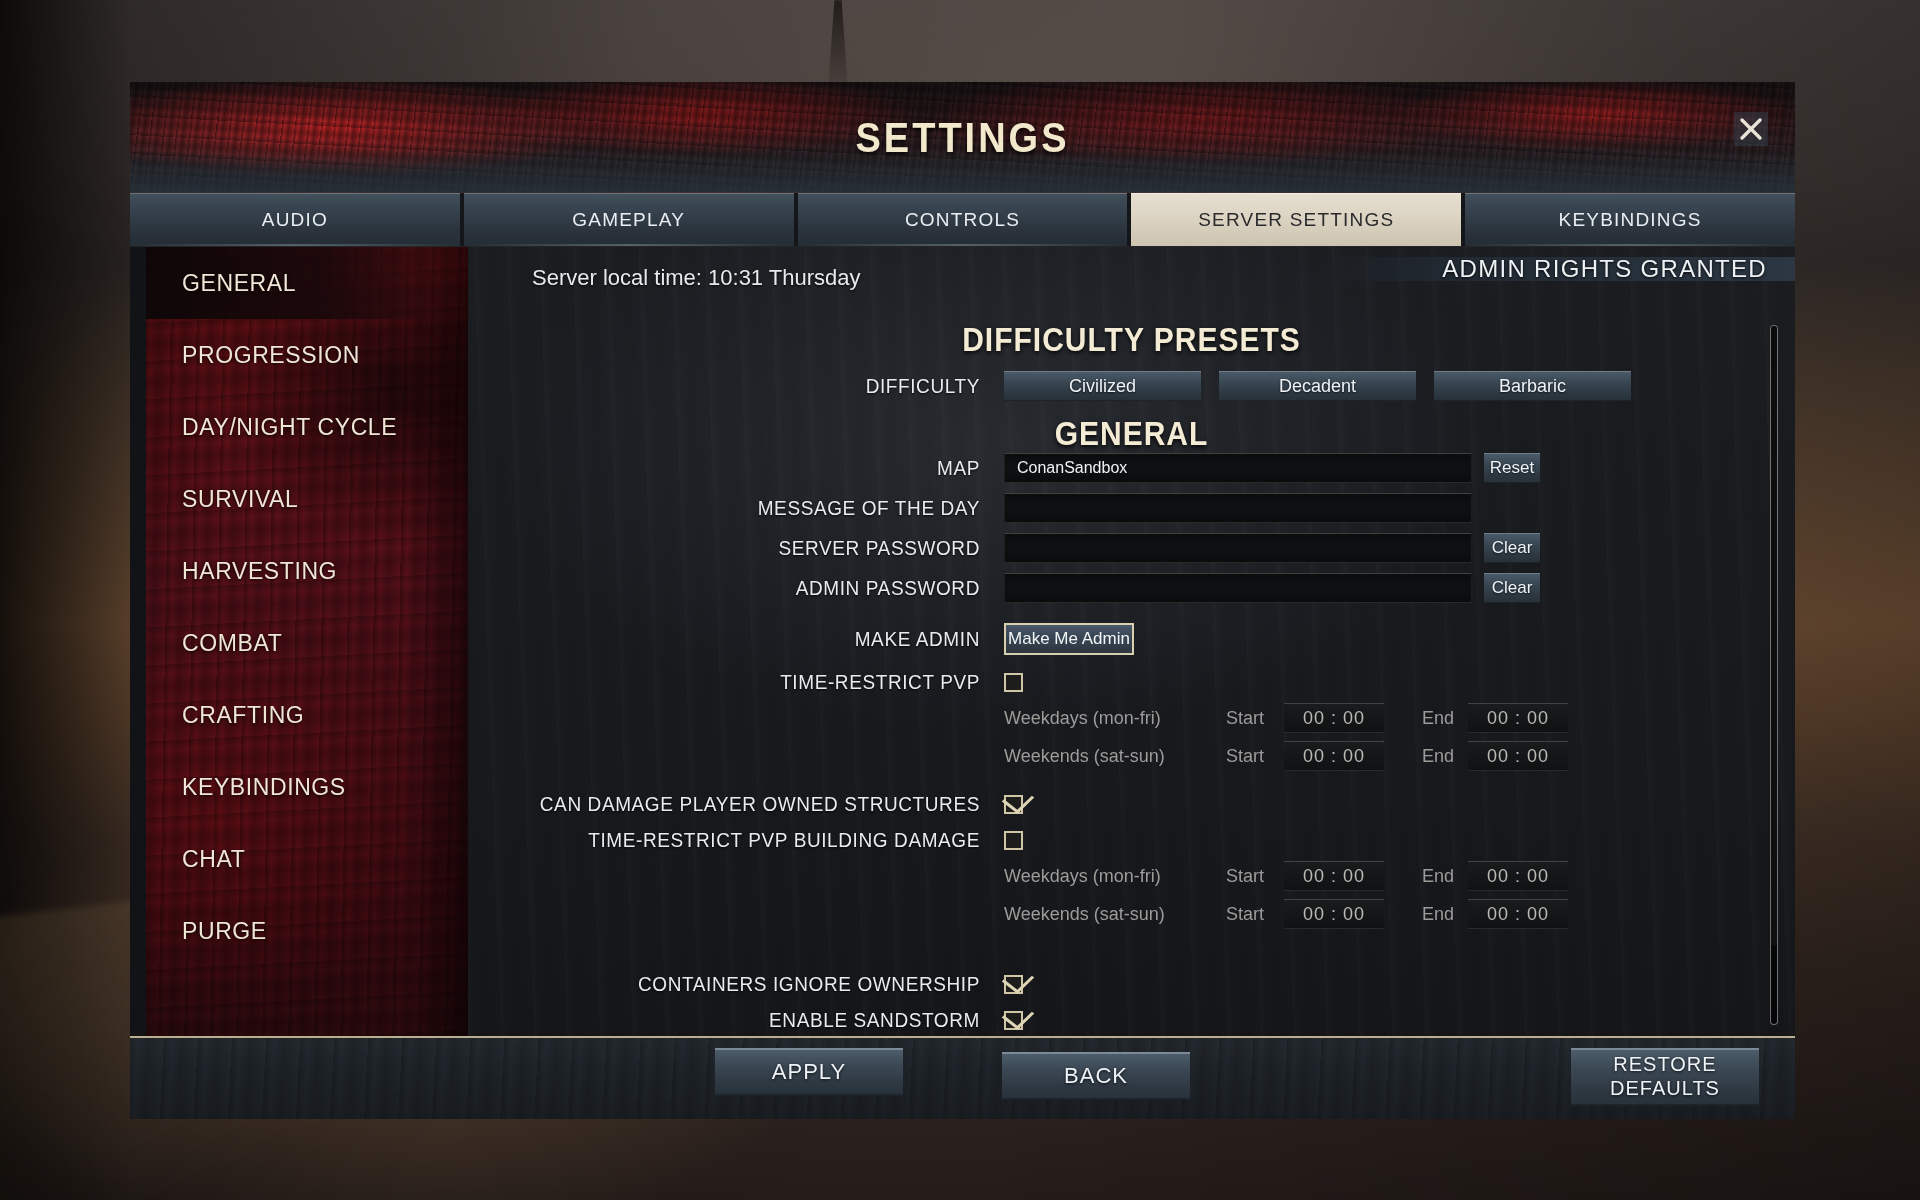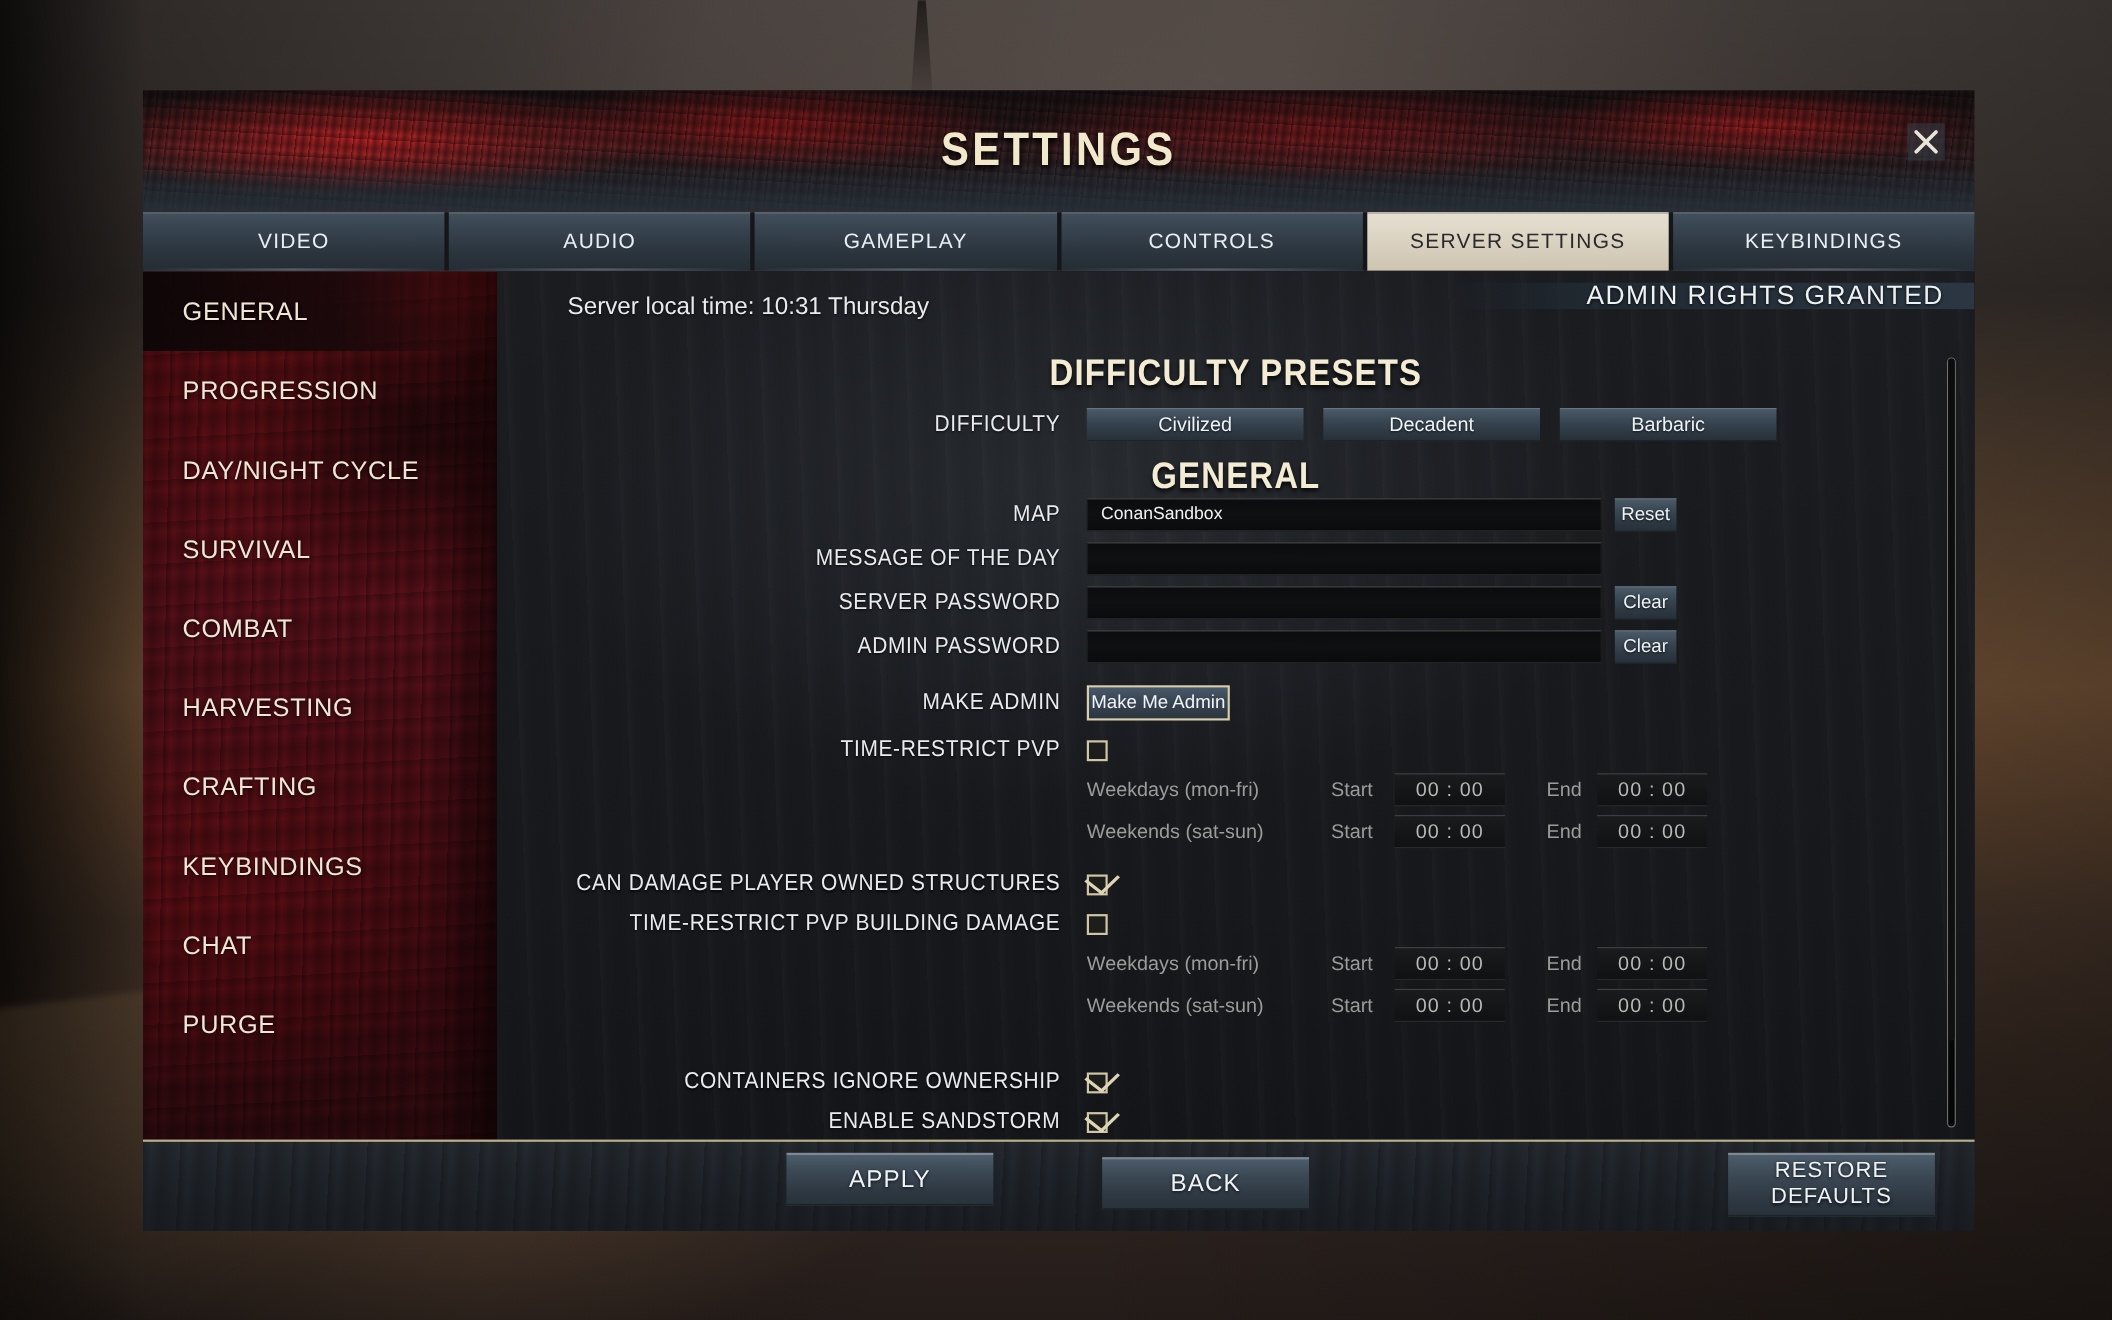--- a/index.html
+++ b/index.html
@@ -145,20 +145,21 @@
     border-top: 1px solid #f3efe6;
   }
   .tab.active::after{ background:none; }
 
   
   #body {
     display: flex;
     height: 790px;
     background: #121316;
     border-top: 1px solid rgba(120,120,130,0.18);
+    padding-left: 16px;
   }
 
   
   #sidebar {
     width: 322px;
     flex: 0 0 322px;
     background:
       linear-gradient(110deg, rgba(0,0,0,0.30) 0%, rgba(0,0,0,0.0) 28%),
       radial-gradient(ellipse 260px 220px at 78% 18%, rgba(20,6,8,0.80), transparent 70%),
       radial-gradient(ellipse 300px 260px at 20% 72%, rgba(128,16,20,0.40), transparent 75%),
@@ -407,23 +408,20 @@
       <div id="close-button">
         <svg width="26" height="26" viewBox="0 0 26 26" aria-hidden="true">
           <line x1="4" y1="4" x2="22" y2="22" stroke="#e9e4d6" stroke-width="3.4" stroke-linecap="round"></line>
           <line x1="22" y1="4" x2="4" y2="22" stroke="#e9e4d6" stroke-width="3.4" stroke-linecap="round"></line>
         </svg>
       </div>
     </div>
 
     <div id="tabs">
         <div class="tab">
-          <span>VIDEO</span>
-        </div>
-        <div class="tab">
           <span>AUDIO</span>
         </div>
         <div class="tab">
           <span>GAMEPLAY</span>
         </div>
         <div class="tab">
           <span>CONTROLS</span>
         </div>
         <div class="tab active">
           <span>SERVER SETTINGS</span>
@@ -442,24 +440,24 @@
           <div class="side-item">
             <span>PROGRESSION</span>
           </div>
           <div class="side-item">
             <span>DAY/NIGHT CYCLE</span>
           </div>
           <div class="side-item">
             <span>SURVIVAL</span>
           </div>
           <div class="side-item">
+            <span>HARVESTING</span>
+          </div>
+          <div class="side-item">
             <span>COMBAT</span>
-          </div>
-          <div class="side-item">
-            <span>HARVESTING</span>
           </div>
           <div class="side-item">
             <span>CRAFTING</span>
           </div>
           <div class="side-item">
             <span>KEYBINDINGS</span>
           </div>
           <div class="side-item">
             <span>CHAT</span>
           </div>

